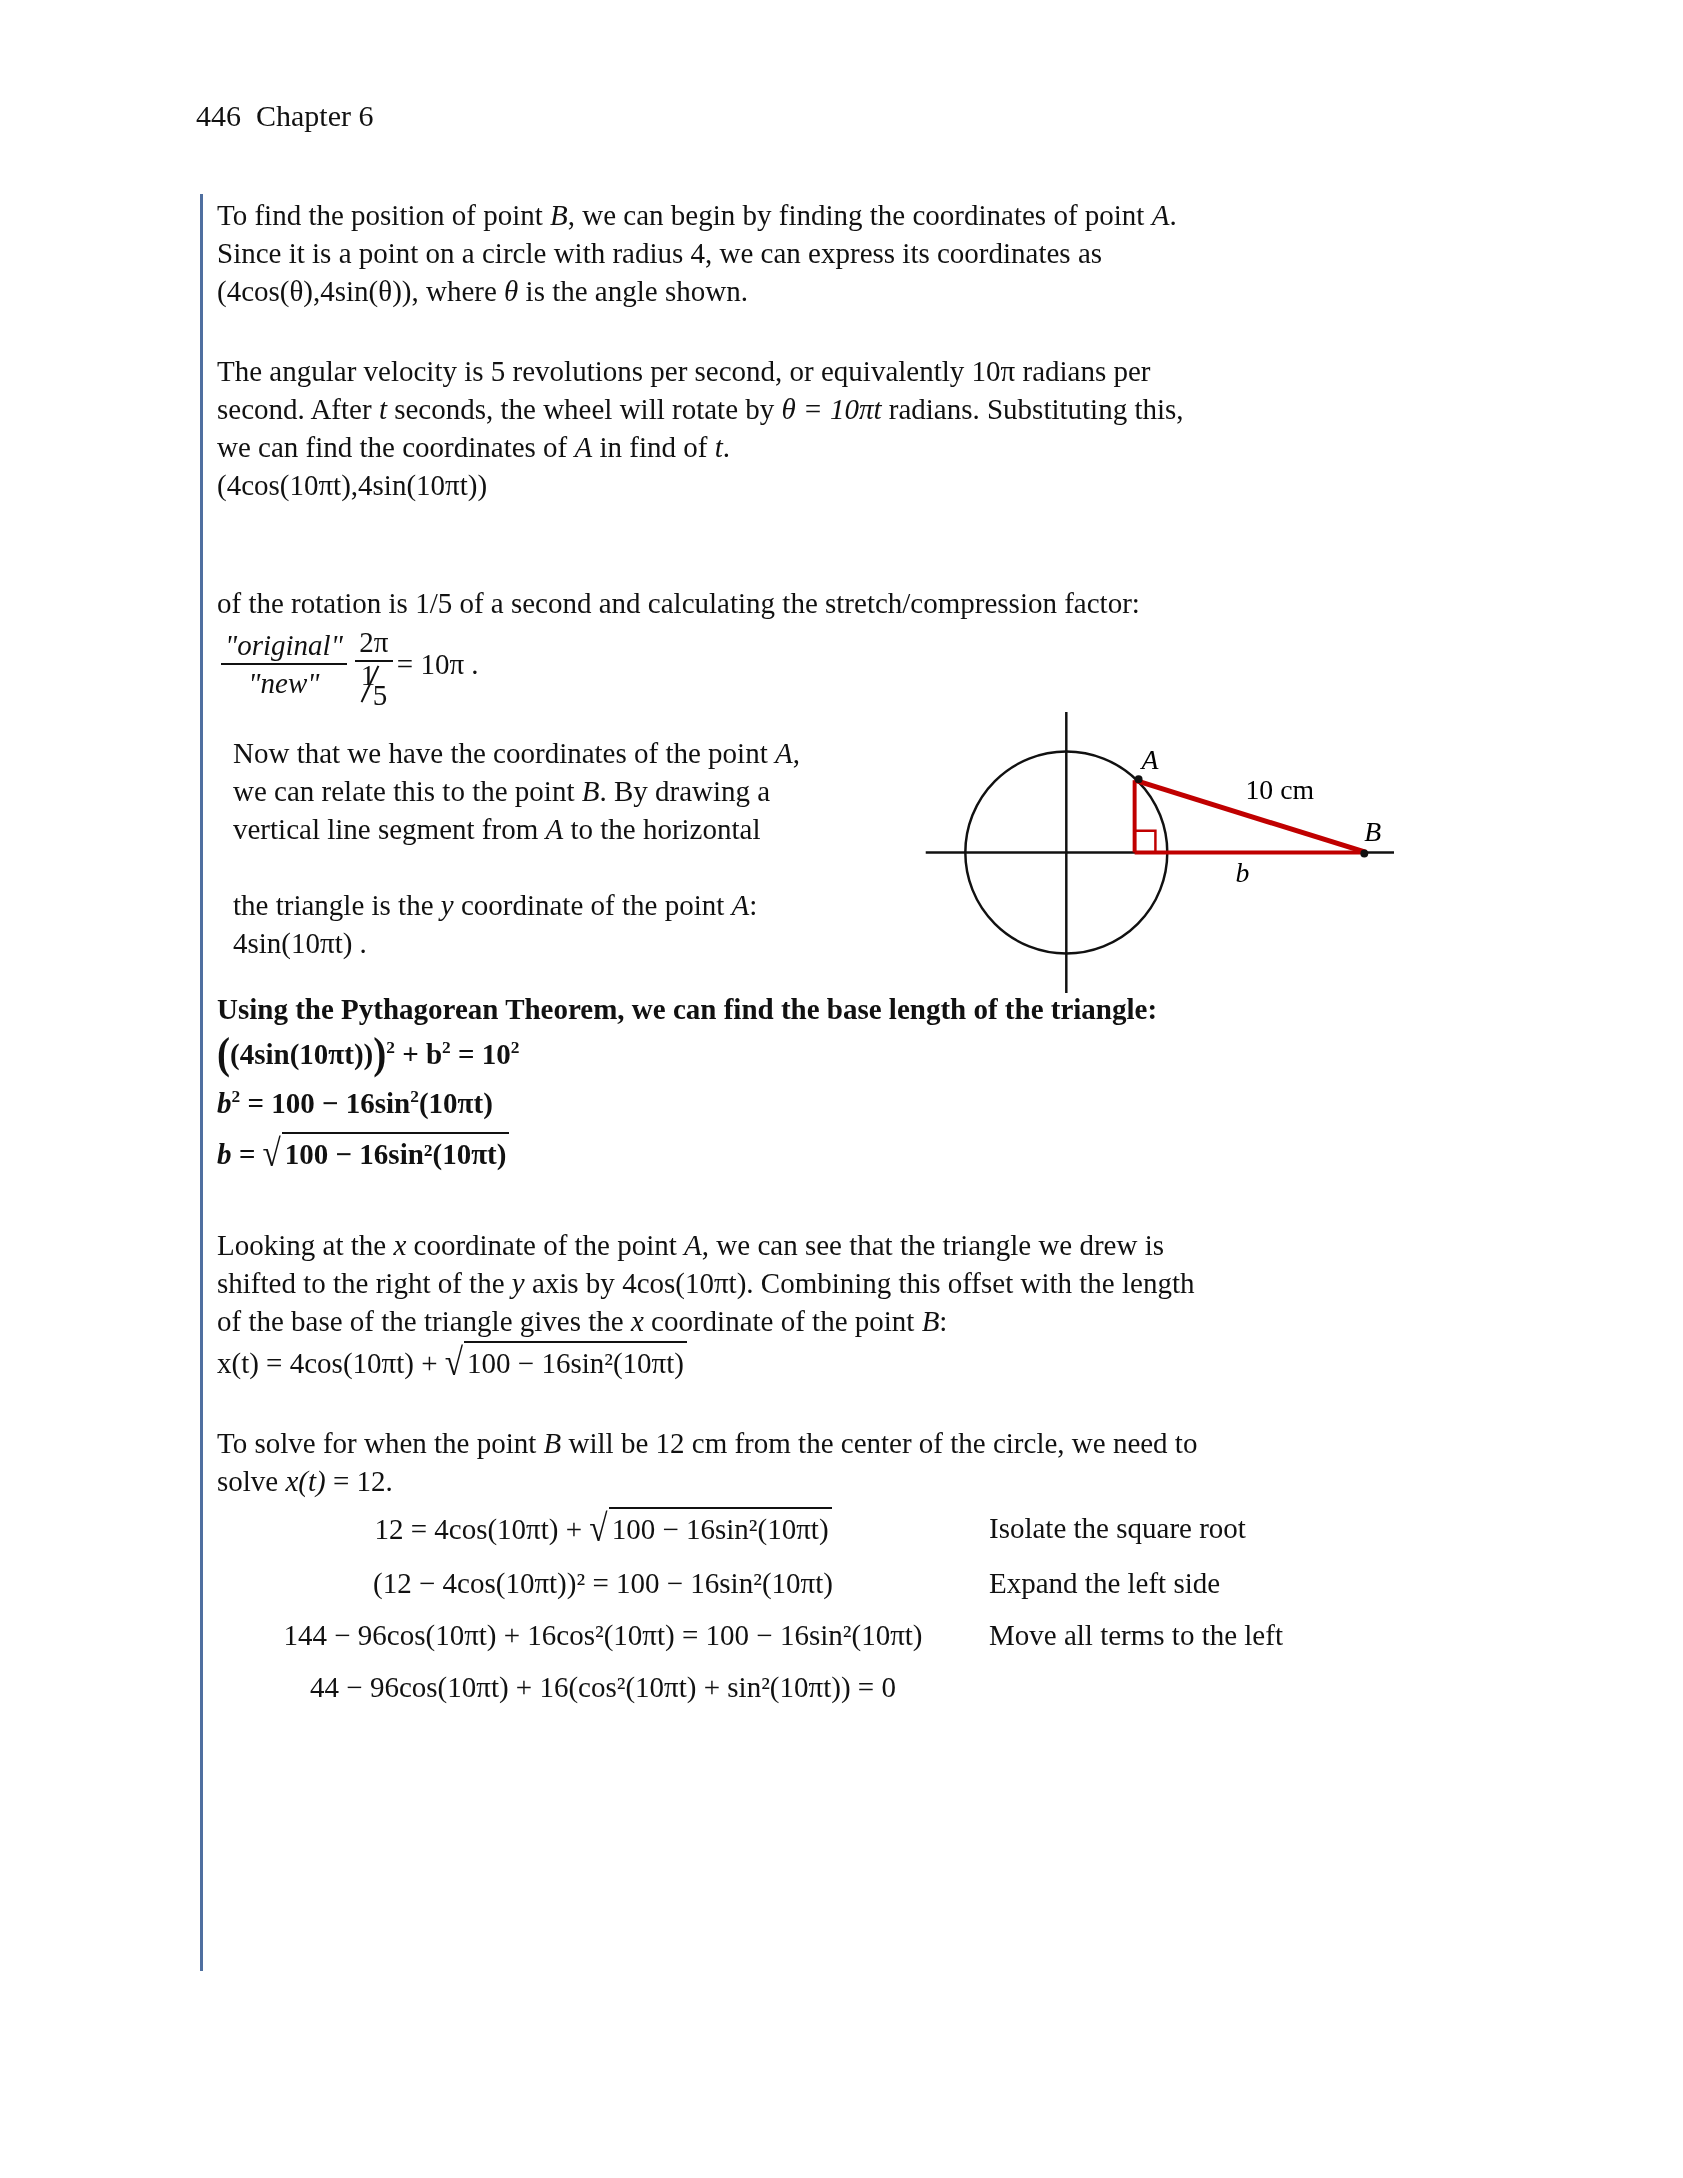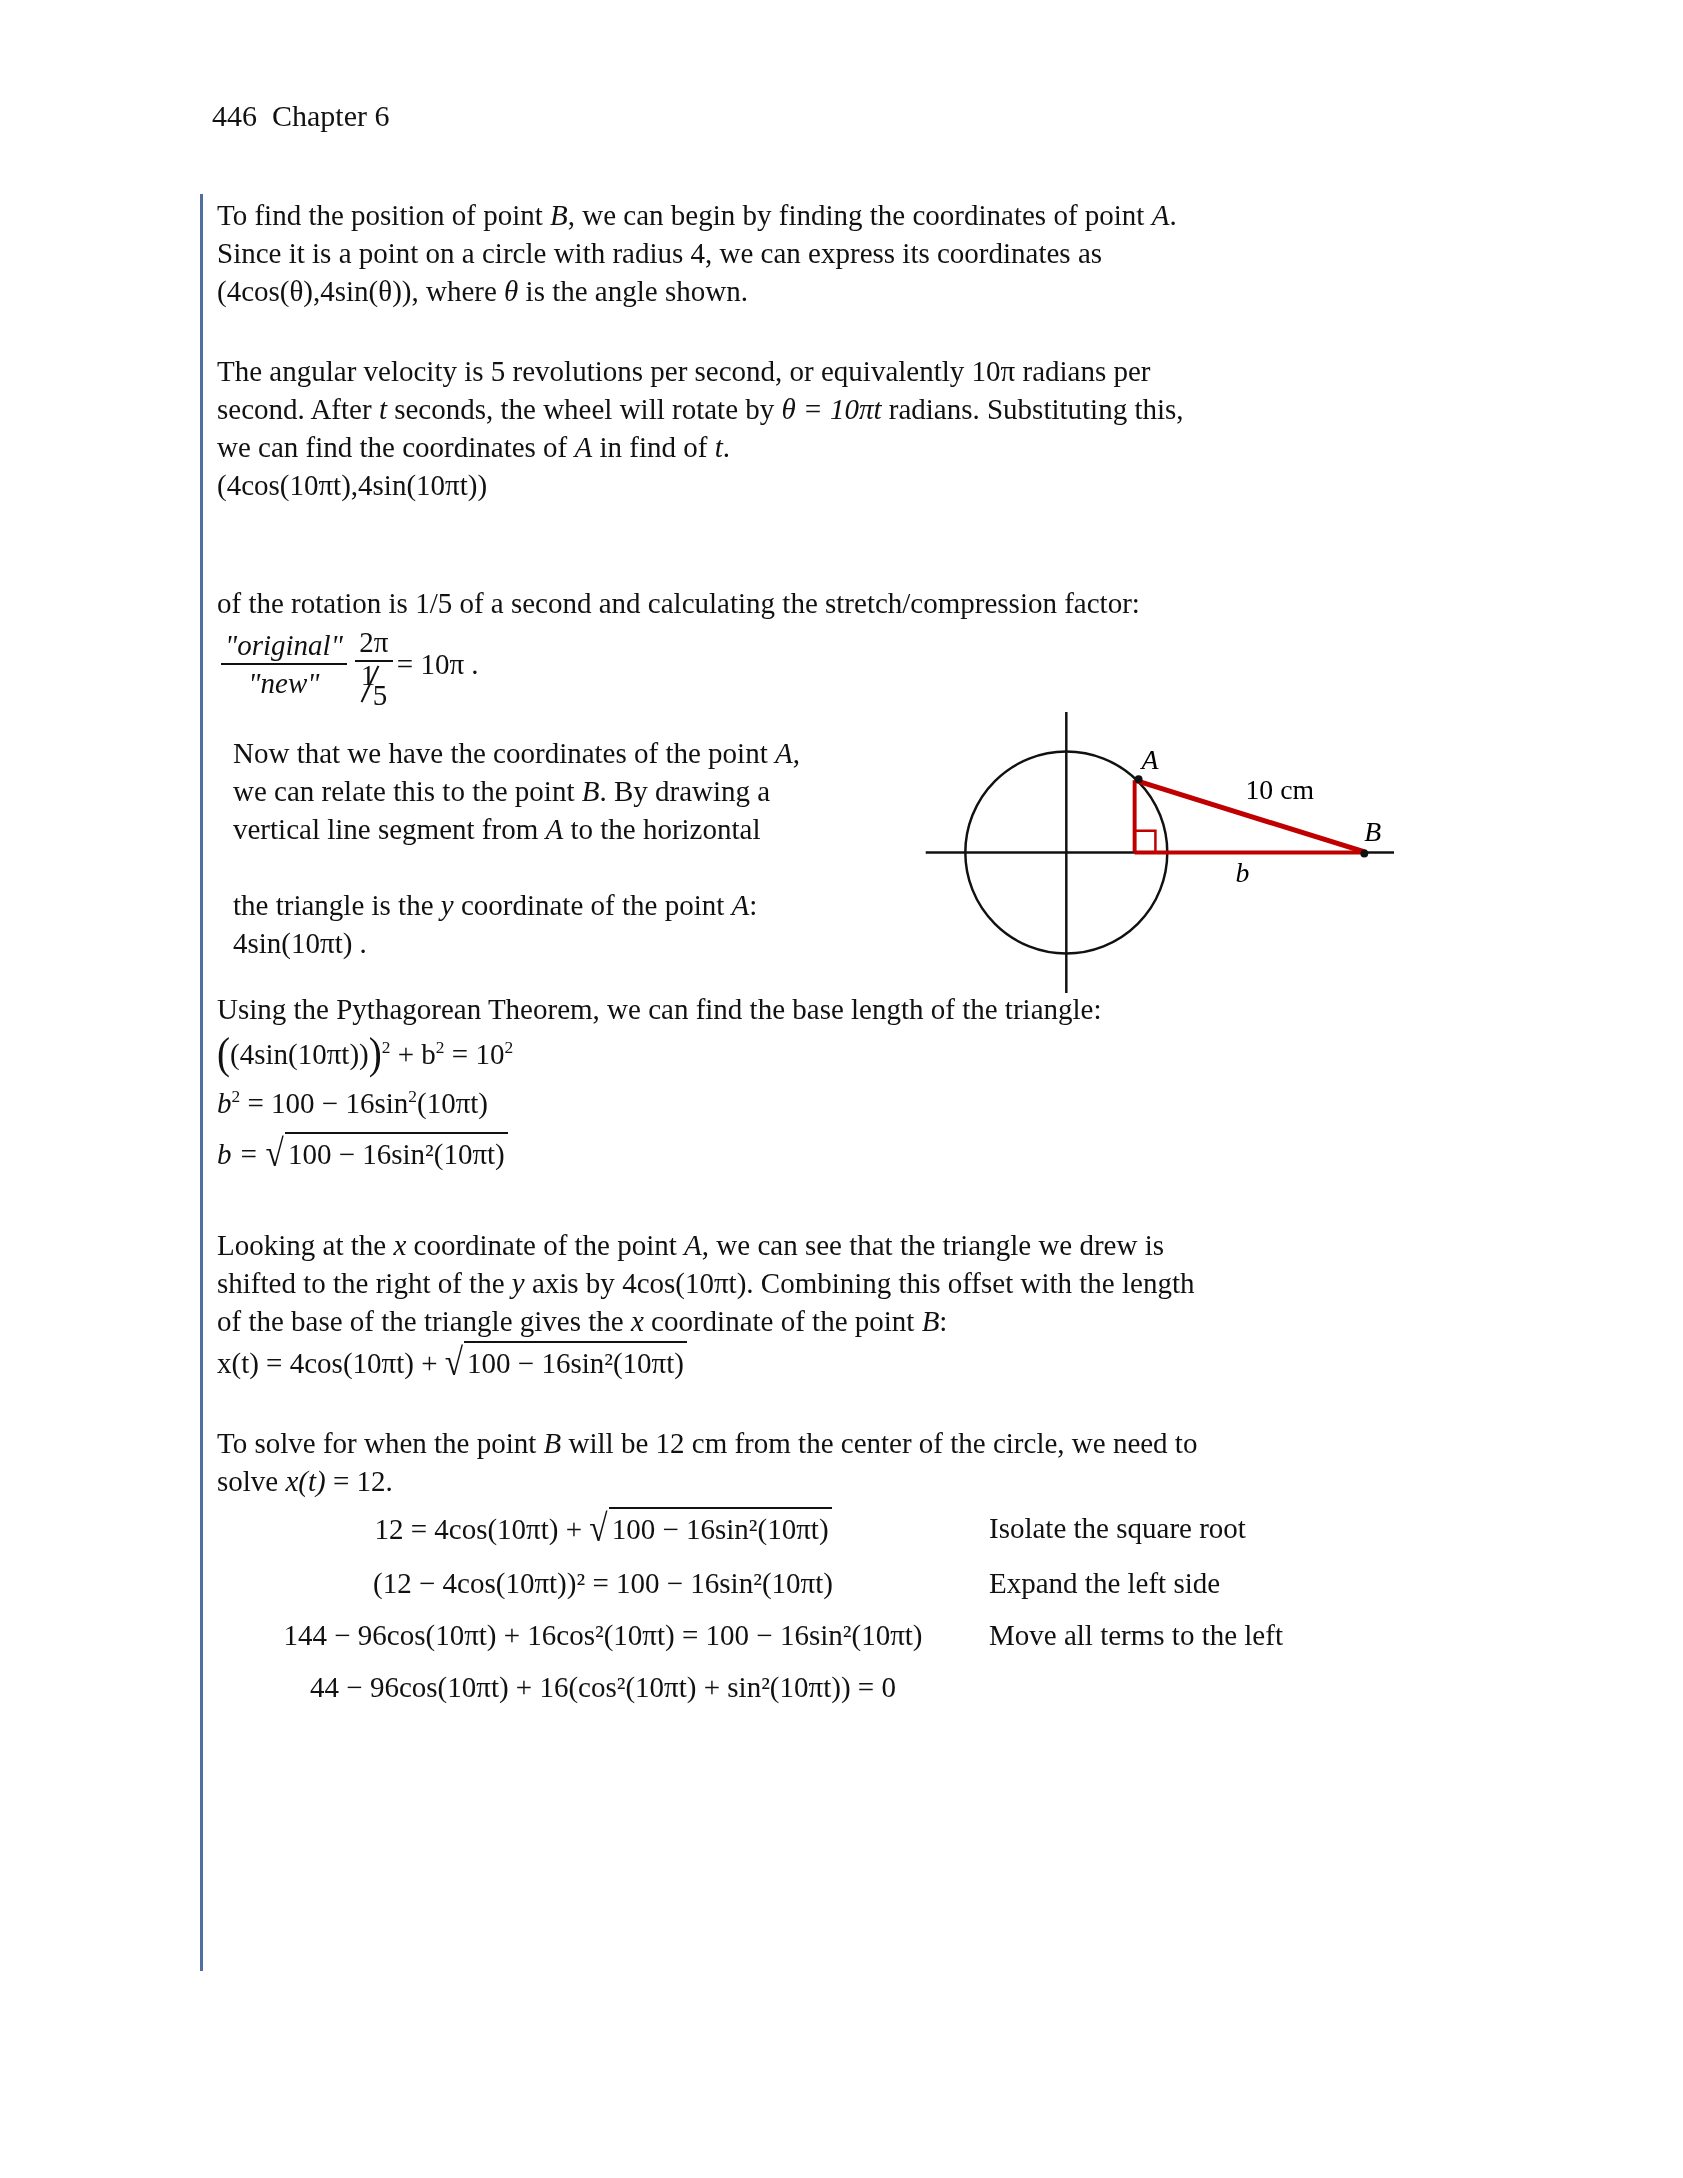--- a/index.html
+++ b/index.html
@@ -1,18 +1,18 @@
 <!DOCTYPE html>
 <html><head>
 <meta charset="utf-8">
 <style>
   html, body { margin: 0; padding: 0; background: #ffffff; }
   body { width: 1683px; height: 2178px; position: relative; overflow: hidden;
          font-family: "Liberation Serif", "DejaVu Serif", serif; color: #111; }
-  .page-header { position: absolute; left: 196px; top: 99px; font-size: 30px; margin-left: 16px; }
+  .page-header { position: absolute; left: 196px; top: 99px; font-size: 30px; }
   .side-bar { position: absolute; left: 200px; top: 194px; width: 3px; height: 1777px; background: #4f6fa0; }
   .content { position: absolute; left: 217px; top: 196px; width: 1168px; font-size: 29px; line-height: 38px; }
   p { margin: 0; }
   .para { margin-bottom: 42px; }
   i, .var { font-style: italic; }
   .math { display: block; white-space: nowrap; }
   .m-line { display: block; height: 50px; line-height: 50px; white-space: nowrap; }
   sup { font-size: 0.6em; vertical-align: 0.65em; line-height: 0; }
   .sqrt { display: inline-block; position: relative; }
   .sqrt .rad { display: inline-block; font-size: 1.15em; transform: scaleY(1.15); margin-right: 1px; }
@@ -92,21 +92,21 @@
       <polyline points="238,140 259,140 259,162" fill="none" stroke="#c00000" stroke-width="2.5"></polyline>
       <circle cx="242" cy="88" r="4" fill="#111"></circle>
       <circle cx="470" cy="163" r="4" fill="#111"></circle>
       <text x="245" y="78" font-style="italic" font-size="28" font-family="Liberation Serif, serif">A</text>
       <text x="470" y="150" font-style="italic" font-size="28" font-family="Liberation Serif, serif">B</text>
       <text x="350" y="108" font-size="28" font-family="Liberation Serif, serif">10 cm</text>
       <text x="340" y="192" font-style="italic" font-size="28" font-family="Liberation Serif, serif">b</text>
     </svg>
   </div>
 
-  <div class="para" style="margin-bottom:48px;">
+  <div class="para" style="margin-bottom:48px;font-weight:bold;">
     <span>Using the Pythagorean Theorem, we can find the base length of the triangle:</span>
     <span class="m-line">
       <span class="bigparen">(</span><span>(4sin(10πt))</span><span class="bigparen">)</span><sup>2</sup><span> + b</span><sup>2</sup><span> = 10</span><sup>2</sup>
     </span>
     <span class="m-line">
       <i>b</i><sup>2</sup><span> = 100 − 16sin</span><sup>2</sup><span>(10πt)</span>
     </span>
     <span class="m-line">
       <i>b = </i><span class="sqrt"><span class="rad">√</span><span class="under">100 − 16sin²(10πt)</span></span>
     </span>

